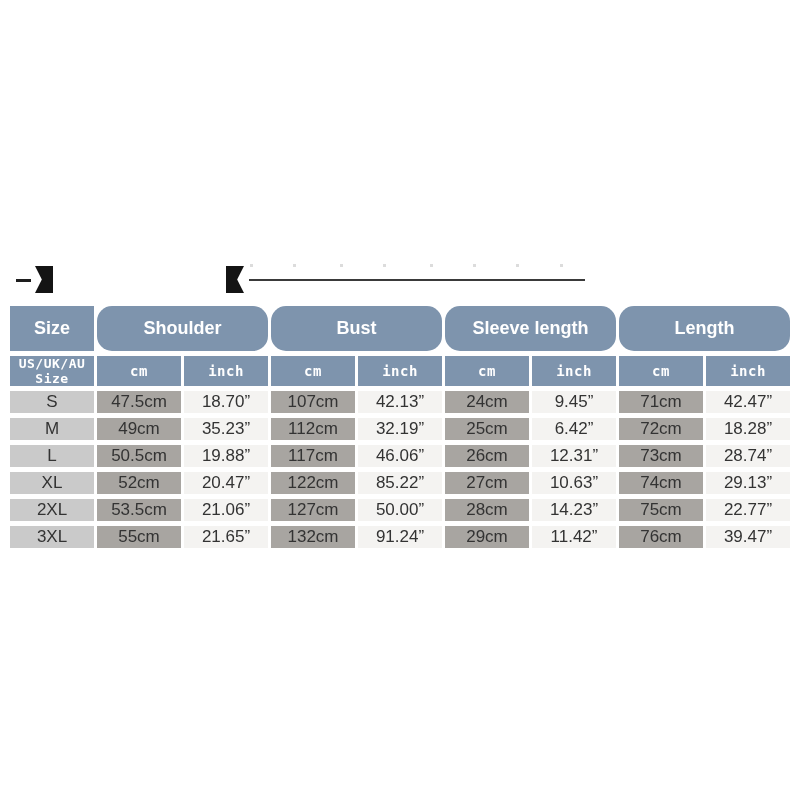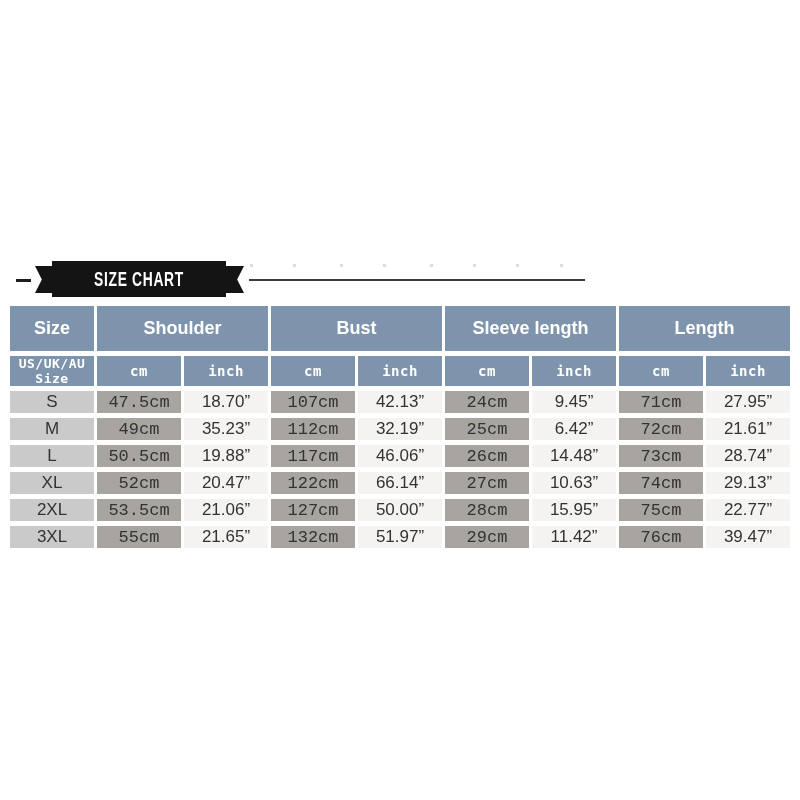--- a/index.html
+++ b/index.html
@@ -24,46 +24,43 @@
   .dot{position:absolute;top:264px;width:3px;height:3px;background:#dcdcdc;}
   
   .size-table{
     position:absolute;left:10px;top:306px;width:780px;
     display:grid;grid-template-columns:repeat(9,1fr);
     grid-template-rows:45px 30px repeat(6,22px);
     gap:5px 3px;
   }
   .trow{display:contents;}
   .cell{display:flex;align-items:center;justify-content:center;}
-  .s2{grid-column:span 2;}
+  .s2{grid-column:span 2;border-radius:15px;}
   .gh{
     background:var(--header_blue,#7E94AD);color:var(--header_text,#fff);
     font-weight:bold;font-size:18px;
   }
   .sub{
     background:var(--header_blue,#7E94AD);color:var(--header_text,#fff);
     font-family:"DejaVu Sans Mono","Liberation Mono",monospace;
     font-weight:bold;font-size:14px;letter-spacing:.5px;text-align:center;
   }
   .sub-size{flex-direction:column;line-height:15px;font-size:13px;}
   .sz{background:var(--size_cell,#CACACA);}
-  .cm{background:var(--cm_cell,#A8A5A1);font-family:Liberation Mono, monospace;}
+  .cm{background:var(--cm_cell,#A8A5A1);}
   .in{background:var(--inch_cell,#F4F3F1);}
   .sz,.cm,.in{color:var(--text_dark,#333);font-size:17px;}
 </style>
 </head>
 <body>
 
 <div class="page">
 
   <div class="dash"></div>
   <div class="tail tail-l"></div>
-  <div class="band">
-    <span>SIZE CHART</span>
-  </div>
   <div class="tail tail-r"></div>
   <div class="rule"></div>
   <div class="dot" style="left:250px"></div>
   <div class="dot" style="left:293px"></div>
   <div class="dot" style="left:340px"></div>
   <div class="dot" style="left:383px"></div>
   <div class="dot" style="left:430px"></div>
   <div class="dot" style="left:473px"></div>
   <div class="dot" style="left:516px"></div>
   <div class="dot" style="left:560px"></div>
@@ -95,77 +92,77 @@
 
     <div class="trow">
       <div class="cell sz">S</div>
       <div class="cell cm">47.5cm</div>
       <div class="cell in">18.70”</div>
       <div class="cell cm">107cm</div>
       <div class="cell in">42.13”</div>
       <div class="cell cm">24cm</div>
       <div class="cell in">9.45”</div>
       <div class="cell cm">71cm</div>
-      <div class="cell in">27.95”</div>
+      <div class="cell in">42.47”</div>
     </div>
 
     <div class="trow">
       <div class="cell sz">M</div>
       <div class="cell cm">49cm</div>
       <div class="cell in">35.23”</div>
       <div class="cell cm">112cm</div>
       <div class="cell in">32.19”</div>
       <div class="cell cm">25cm</div>
       <div class="cell in">6.42”</div>
       <div class="cell cm">72cm</div>
-      <div class="cell in">21.61”</div>
+      <div class="cell in">18.28”</div>
     </div>
 
     <div class="trow">
       <div class="cell sz">L</div>
       <div class="cell cm">50.5cm</div>
       <div class="cell in">19.88”</div>
       <div class="cell cm">117cm</div>
       <div class="cell in">46.06”</div>
       <div class="cell cm">26cm</div>
-      <div class="cell in">14.48”</div>
+      <div class="cell in">12.31”</div>
       <div class="cell cm">73cm</div>
       <div class="cell in">28.74”</div>
     </div>
 
     <div class="trow">
       <div class="cell sz">XL</div>
       <div class="cell cm">52cm</div>
       <div class="cell in">20.47”</div>
       <div class="cell cm">122cm</div>
-      <div class="cell in">66.14”</div>
+      <div class="cell in">85.22”</div>
       <div class="cell cm">27cm</div>
       <div class="cell in">10.63”</div>
       <div class="cell cm">74cm</div>
       <div class="cell in">29.13”</div>
     </div>
 
     <div class="trow">
       <div class="cell sz">2XL</div>
       <div class="cell cm">53.5cm</div>
       <div class="cell in">21.06”</div>
       <div class="cell cm">127cm</div>
       <div class="cell in">50.00”</div>
       <div class="cell cm">28cm</div>
-      <div class="cell in">15.95”</div>
+      <div class="cell in">14.23”</div>
       <div class="cell cm">75cm</div>
       <div class="cell in">22.77”</div>
     </div>
 
     <div class="trow">
       <div class="cell sz">3XL</div>
       <div class="cell cm">55cm</div>
       <div class="cell in">21.65”</div>
       <div class="cell cm">132cm</div>
-      <div class="cell in">51.97”</div>
+      <div class="cell in">91.24”</div>
       <div class="cell cm">29cm</div>
       <div class="cell in">11.42”</div>
       <div class="cell cm">76cm</div>
       <div class="cell in">39.47”</div>
     </div>
 
   </div>
 </div>
 
 </body></html>

